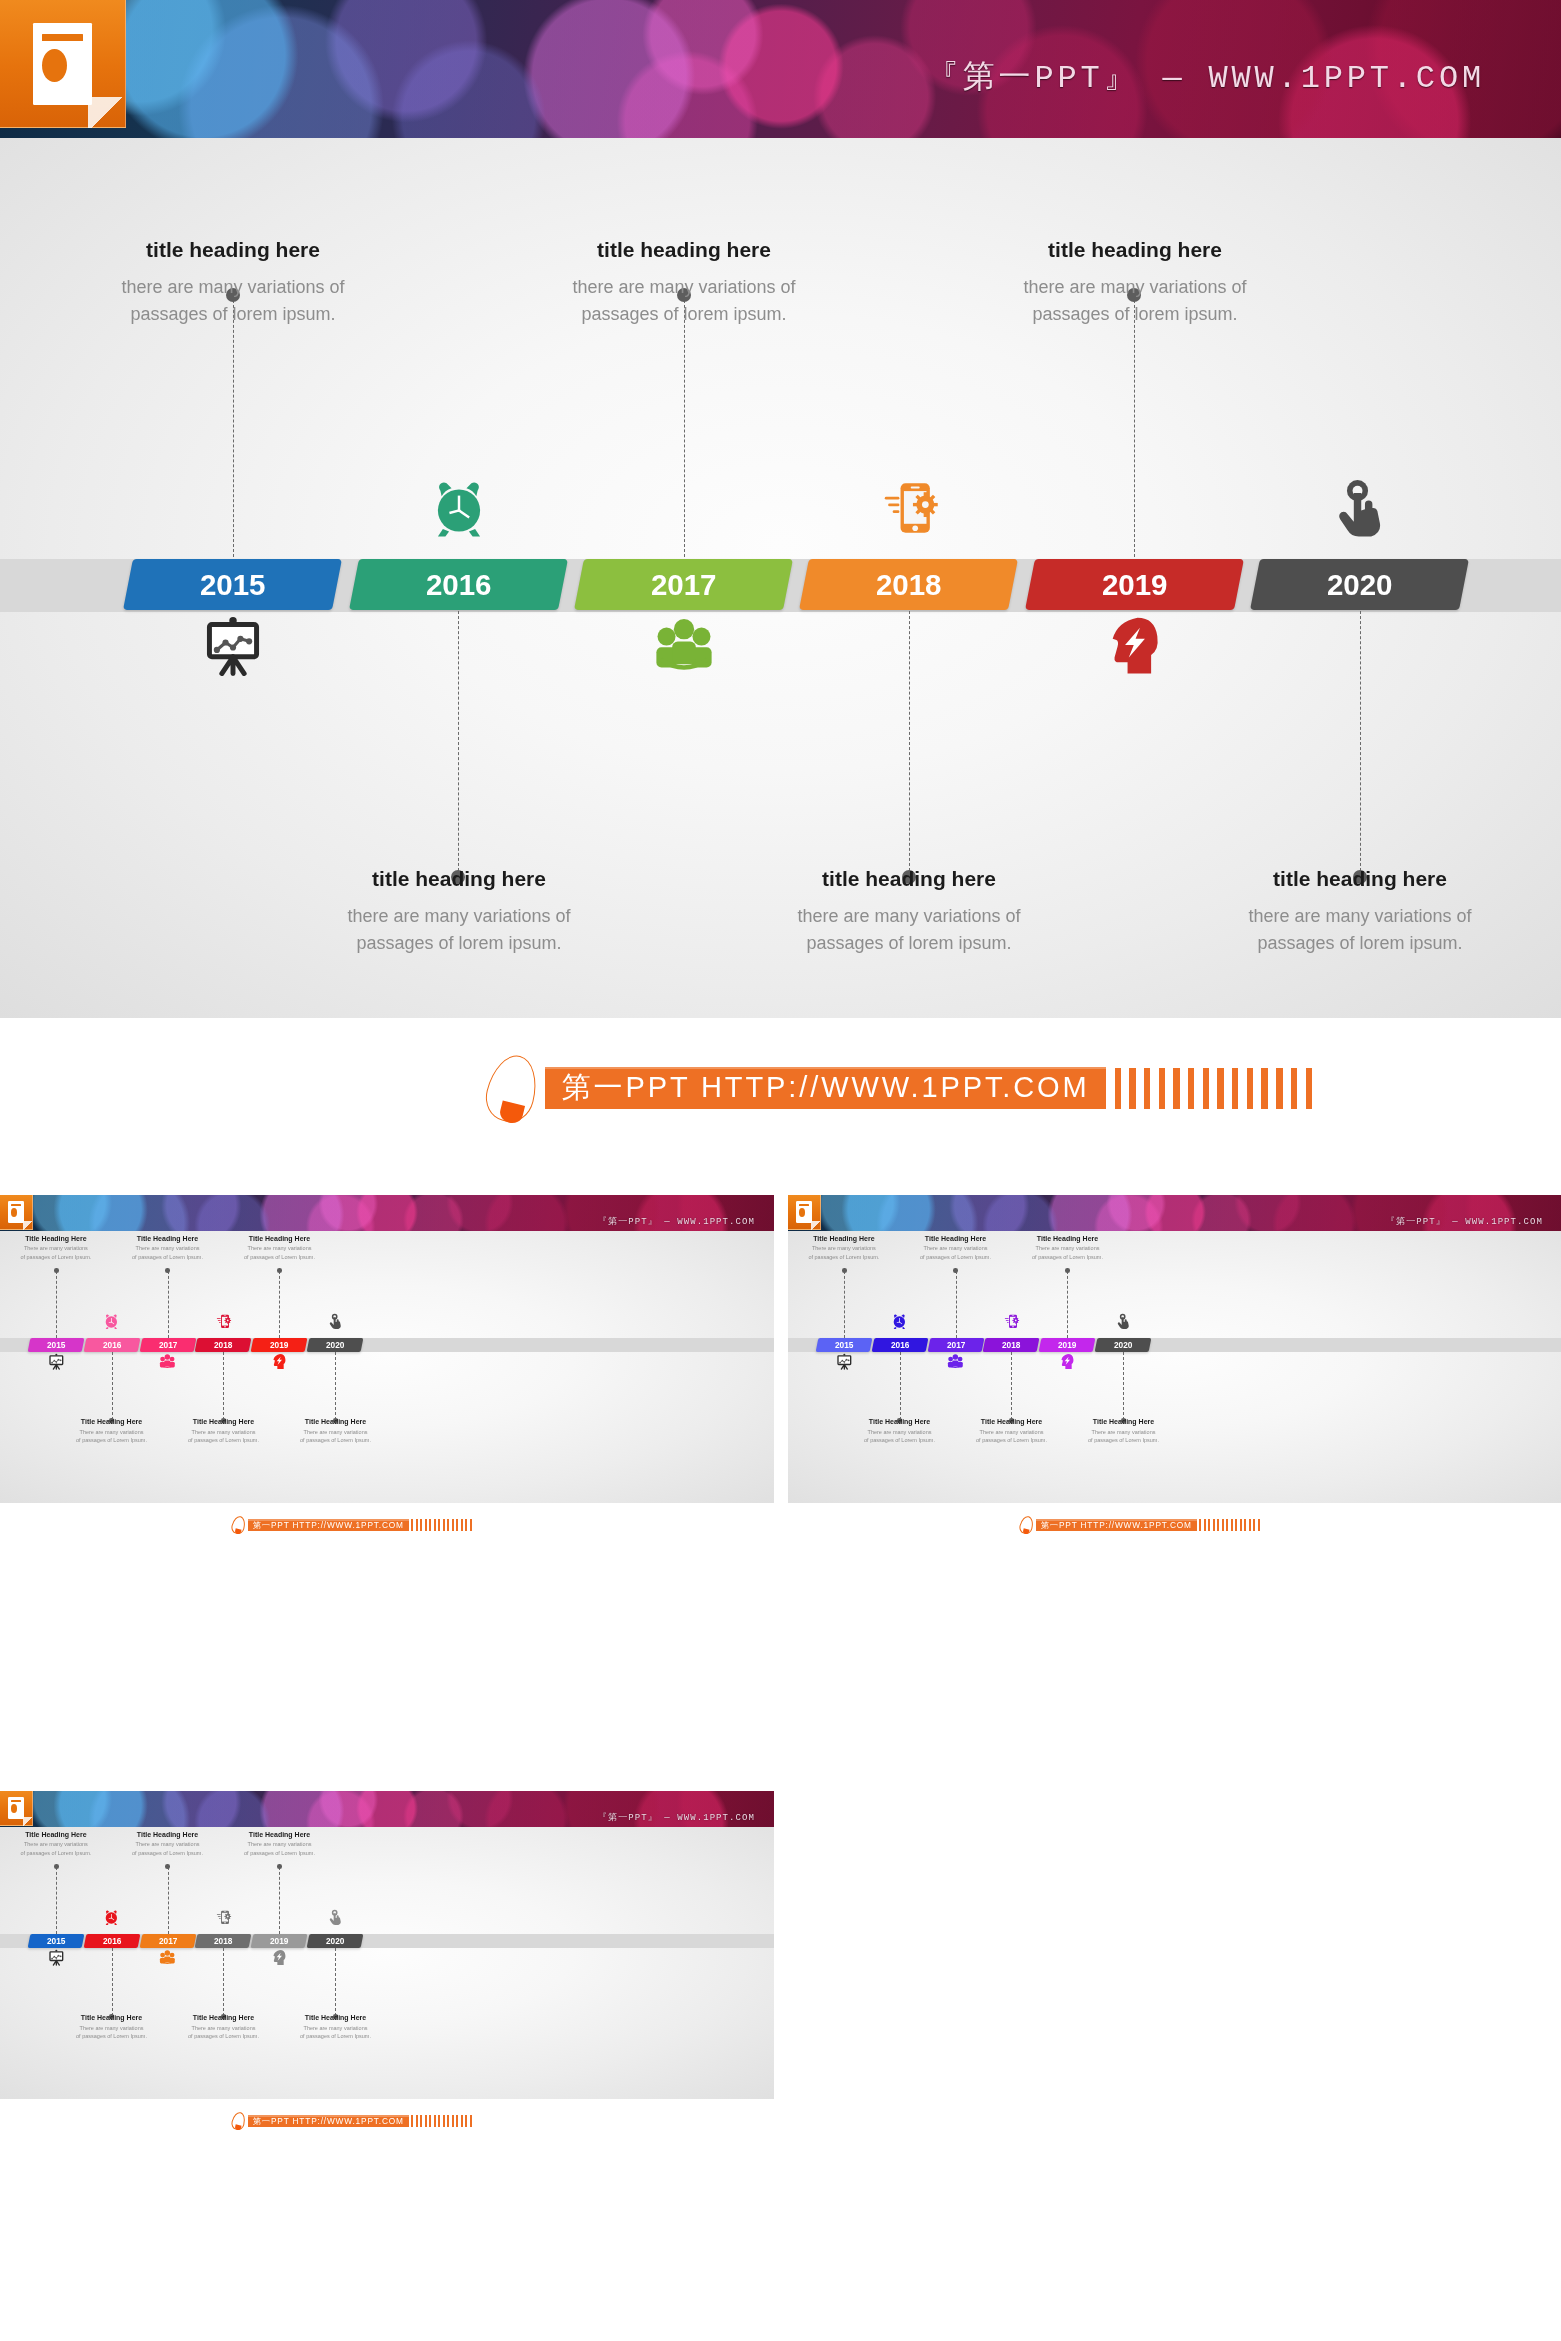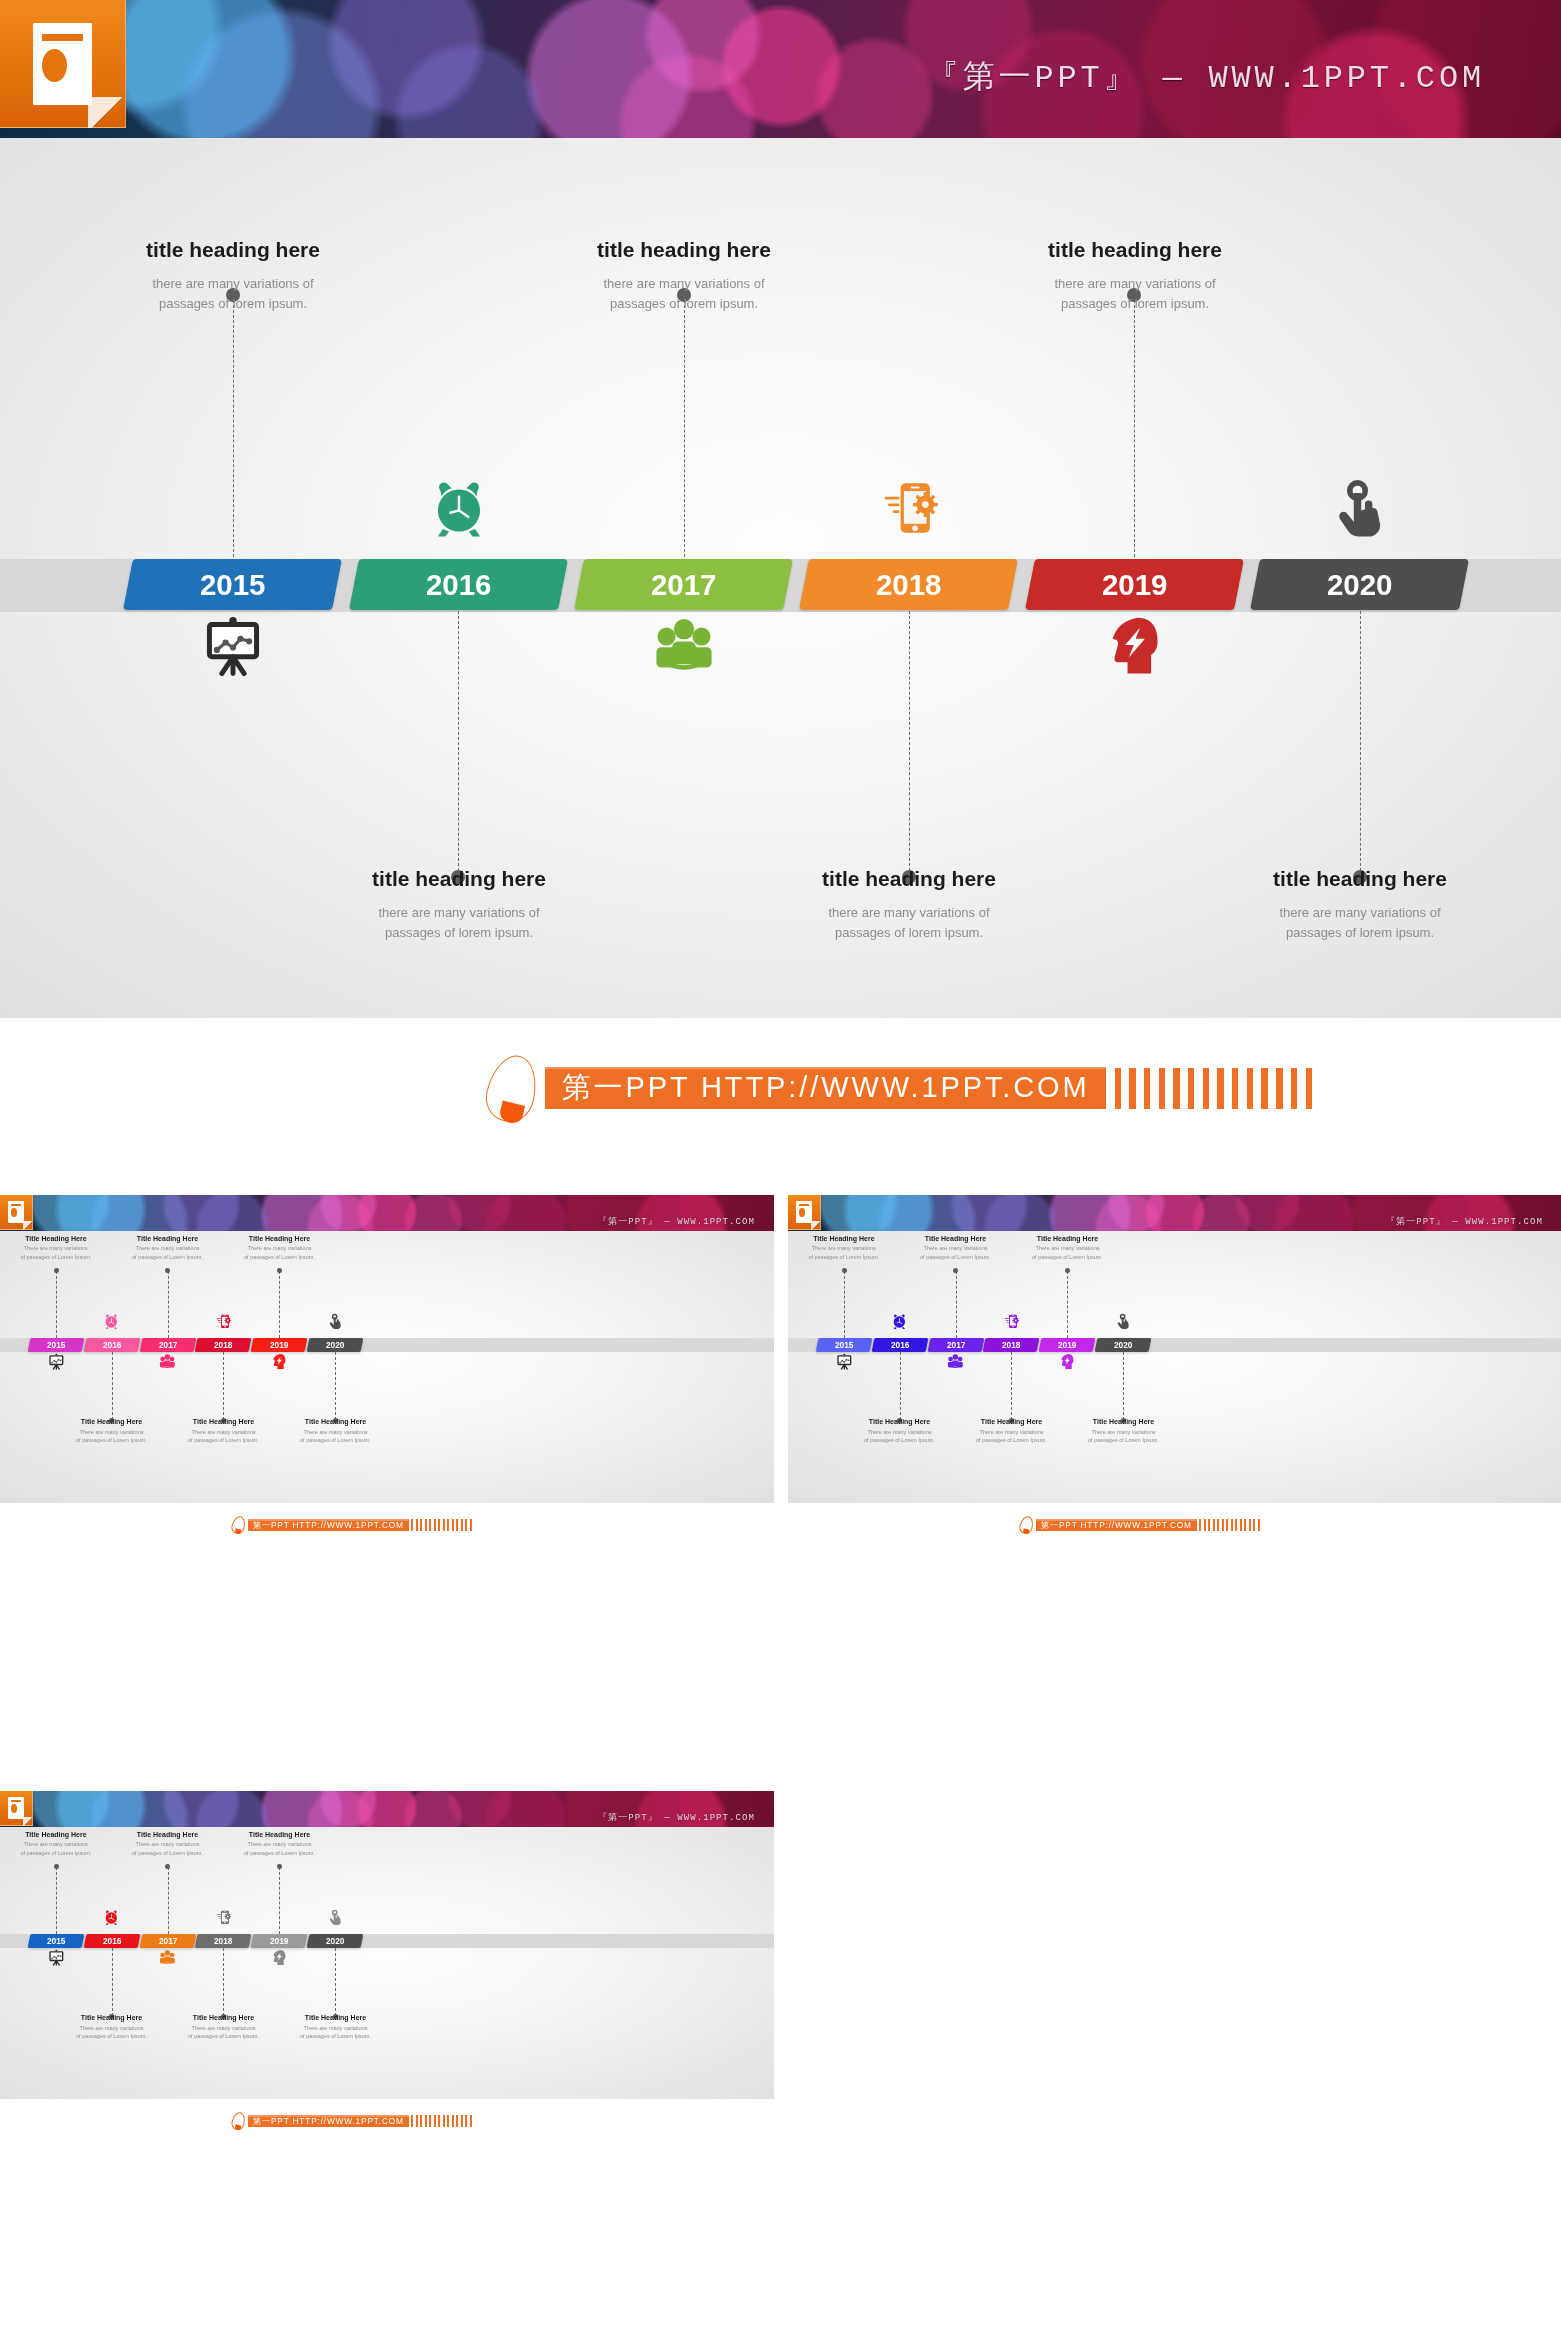--- a/index.html
+++ b/index.html
@@ -100,21 +100,21 @@
   .conn { position:absolute; width:0; border-left:1.9px dashed #6a6a6a; }
   .dot  { position:absolute; border-radius:50%; background:#5d5d5d; }
 
   
   .tblock { position:absolute; text-align:center; }
   .tblock .th { color:#1b1b1b; font-weight:bold; }
   .tblock .tp { color:#8d8d8d; }
 
   #slide1 .tblock { width:282px; }
   #slide1 .tblock .th { font-size:21px; margin-bottom:11.6px; }
-  #slide1 .tblock .tp { font-size:13px; line-height:1.55; }
+  #slide1 .tblock .tp { font-size:18px; line-height:1.55; }
 
   
   .ppt-footer { position:absolute; display:flex; align-items:center; }
   .ppt-pencil { position:relative; flex:0 0 auto; }
   .ppt-pencil .body {
     width:100%; height:100%;
     border:1.9px solid #ee6c16; border-radius:50% 50% 46% 46%/62% 62% 38% 38%;
     transform: rotate(14deg); background:transparent; position:relative;
   }
   .ppt-pencil .tip {

